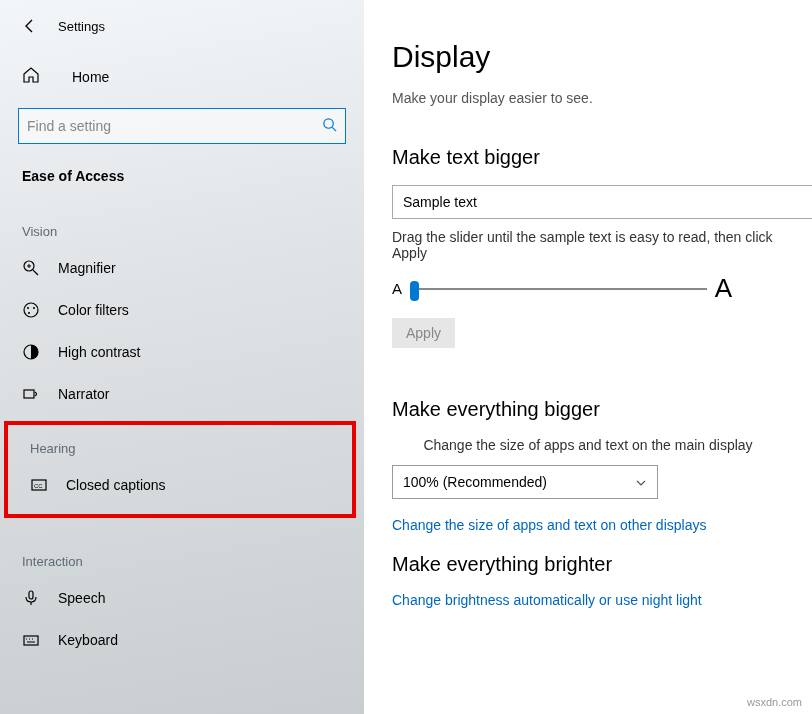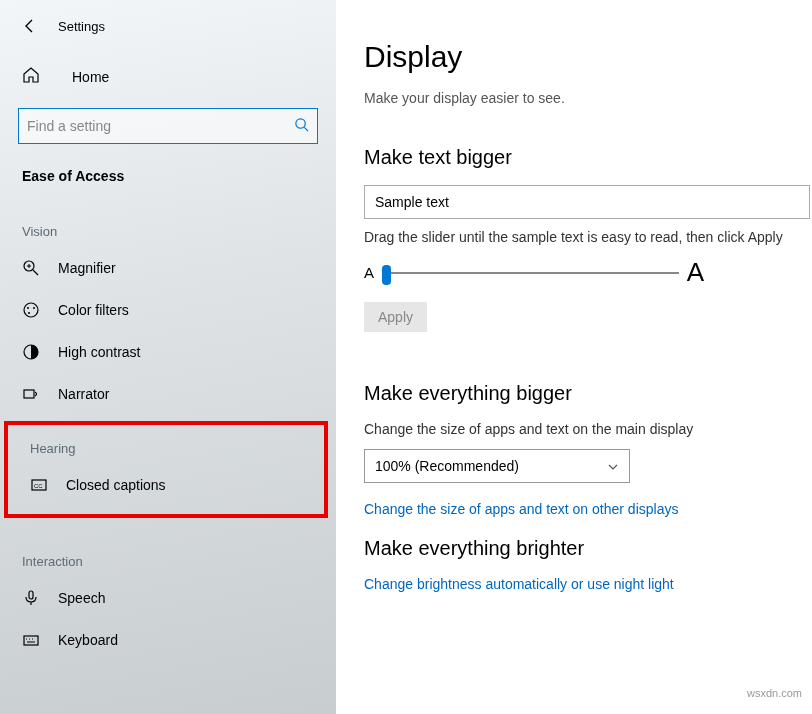--- a/index.html
+++ b/index.html
@@ -1,18 +1,18 @@
 <!DOCTYPE html>
 <html><head>
 <meta charset="utf-8">
 <style>
   * { box-sizing: border-box; margin: 0; padding: 0; font-family: "Segoe UI", Arial, sans-serif; }
   body { width: 812px; height: 714px; display: flex; overflow: hidden; background: #fff; }
   
-  .sidebar { width: 336px; height: 100%; background: linear-gradient(170deg, #f2f6f9 0%, #dfe3e5 40%, #c8cdd0 100%); padding: 0; position: relative; }
+  .sidebar { width: 364px; height: 100%; background: linear-gradient(170deg, #f2f6f9 0%, #dfe3e5 40%, #c8cdd0 100%); padding: 0; position: relative; }
   .sidebar-header { display: flex; align-items: center; padding: 18px 22px 16px 22px; gap: 20px; }
   .back-arrow { width: 16px; height: 16px; display: inline-block; }
   .back-arrow svg { width: 16px; height: 16px; }
   .title { font-size: 13px; color: #000; }
   
   .home-row { display: flex; align-items: center; padding: 10px 22px 10px 22px; gap: 32px; margin-top: 6px; margin-bottom: 10px; }
   .home-row span.label { font-size: 14px; color: #000; }
   
   .search-box { margin: 4px 18px 0 18px; border: 1px solid #0078d4; background: rgba(255,255,255,0.55); height: 36px; display: flex; align-items: center; padding: 0 8px; }
   .search-box input { border: none; outline: none; background: transparent; flex: 1; font-size: 14px; color: #555; }
@@ -36,26 +36,26 @@
   
   .sample-box { border: 1px solid #aaa; padding: 8px 10px; font-size: 14px; width: 446px; margin-bottom: 10px; }
   .slider-caption { font-size: 14px; color: #333; margin-bottom: 12px; }
   .slider-row { display: flex; align-items: center; gap: 8px; width: 340px; margin-bottom: 14px; }
   .slider-row .a-small { font-size: 15px; }
   .slider-row .a-big { font-size: 26px; }
   .slider-track { flex: 1; height: 2px; background: #888; position: relative; }
   .slider-thumb { position: absolute; left: 0; top: -7px; width: 9px; height: 20px; background: #0078d4; border-radius: 4px; }
   .apply-btn { background: #e6e6e6; color: #888; border: none; padding: 7px 14px; font-size: 14px; cursor: default; margin-bottom: 50px; }
   
-  .desc-text { font-size: 14px; color: #333; margin-bottom: 12px; }
+  .desc-text { font-size: 14px; color: #333; margin-bottom: 12px; text-align: center; }
   .dropdown { border: 1px solid #999; width: 266px; padding: 8px 10px; display: flex; justify-content: space-between; align-items: center; font-size: 14px; margin-bottom: 18px; cursor: pointer; }
   .chevron { width: 12px; height: 12px; }
   .link { color: #0067c0; font-size: 14px; display: block; margin-bottom: 20px; cursor: pointer; }
   
-  .watermark { position: absolute; bottom: 15px; right: 10px; font-size: 11px; color: #999; }
+  .watermark { position: absolute; bottom: 6px; right: 10px; font-size: 11px; color: #999; }
 </style>
 </head>
 <body>
 
 <div class="sidebar">
   <div class="sidebar-header">
     <span class="back-arrow">
       <svg viewBox="0 0 16 16">
           <path d="M10 2 L4 8 L10 14" stroke="#000" stroke-width="1.4" fill="none"></path>
         </svg>

